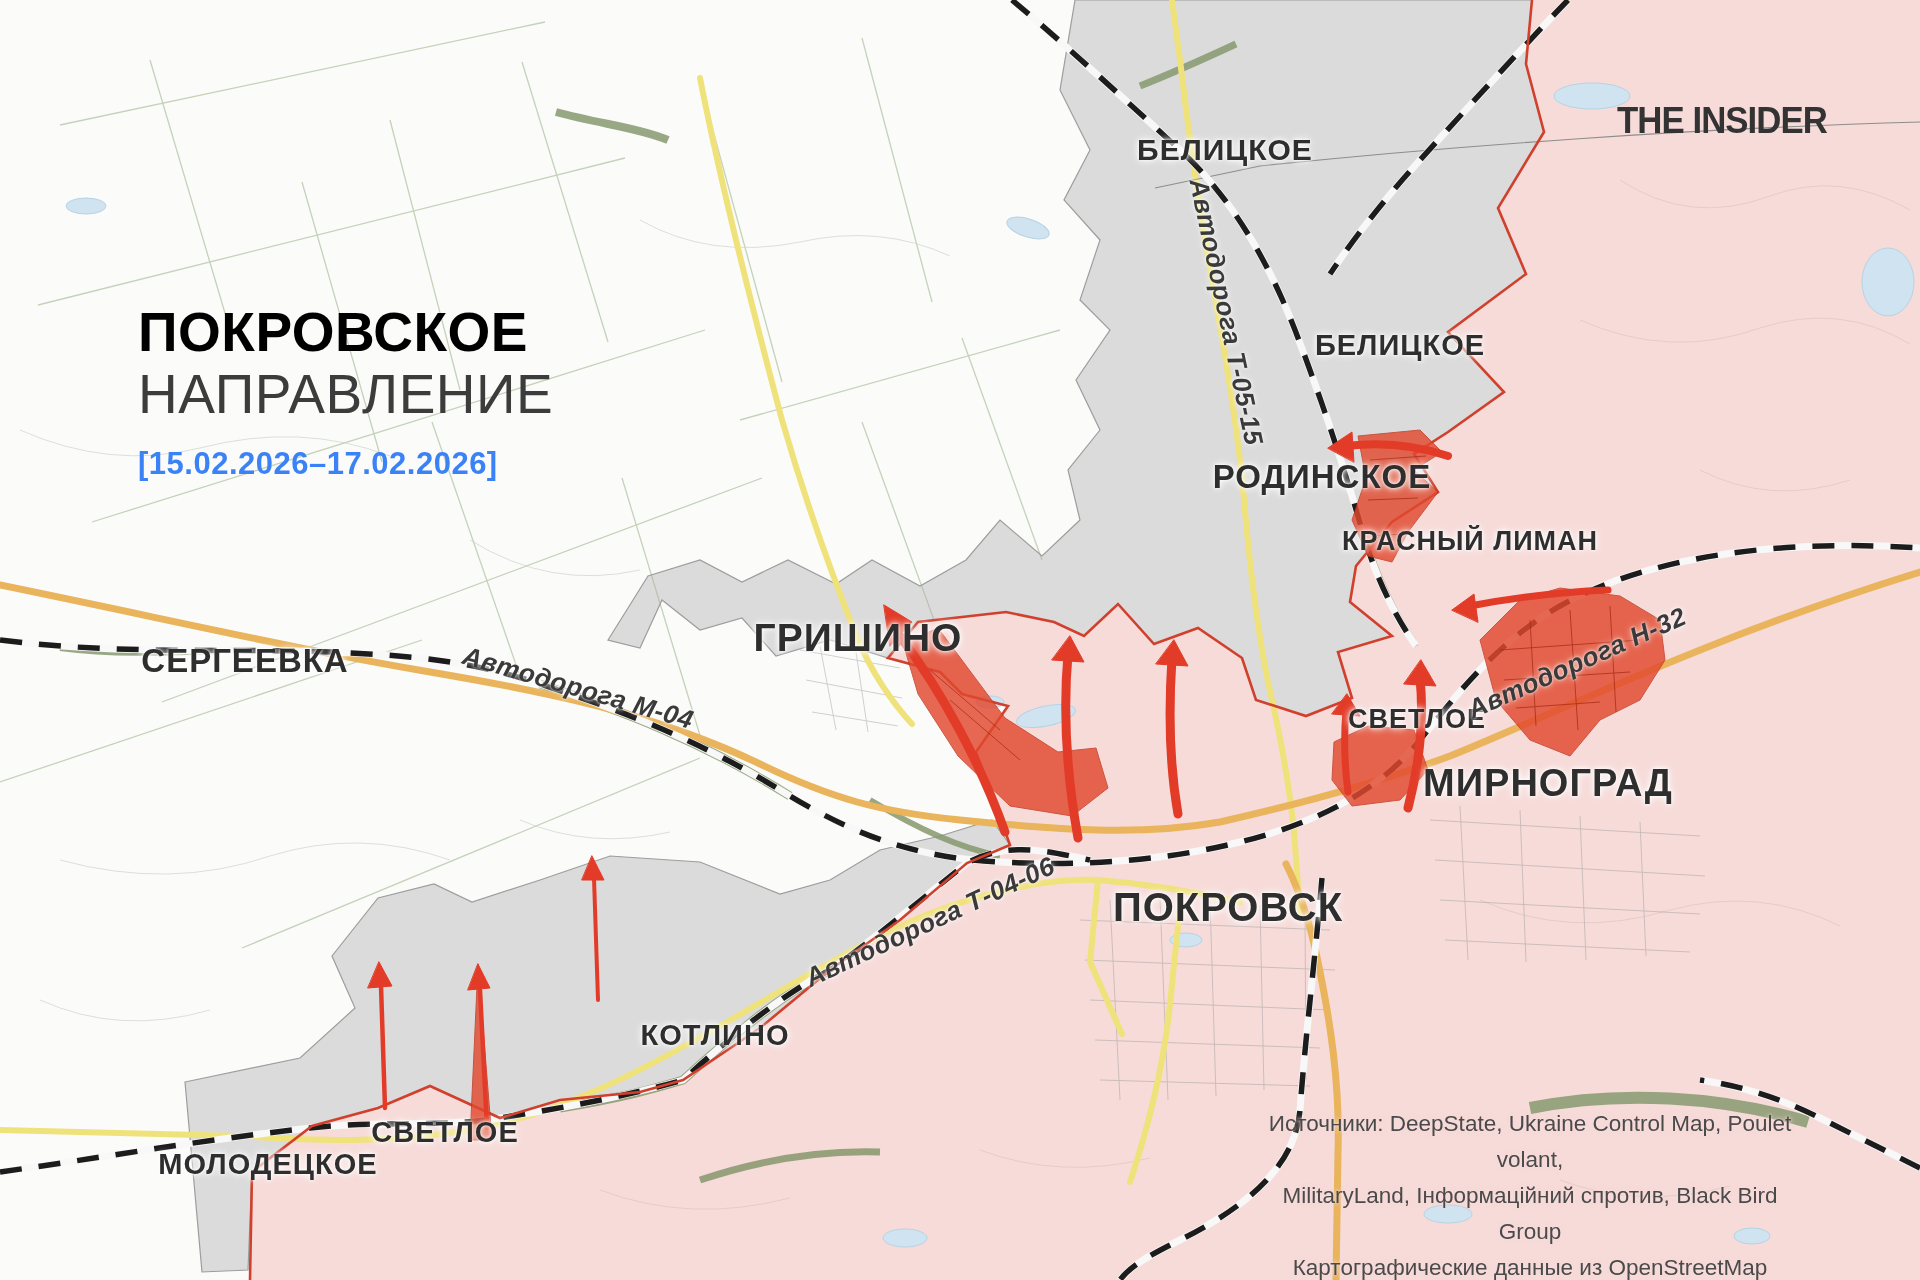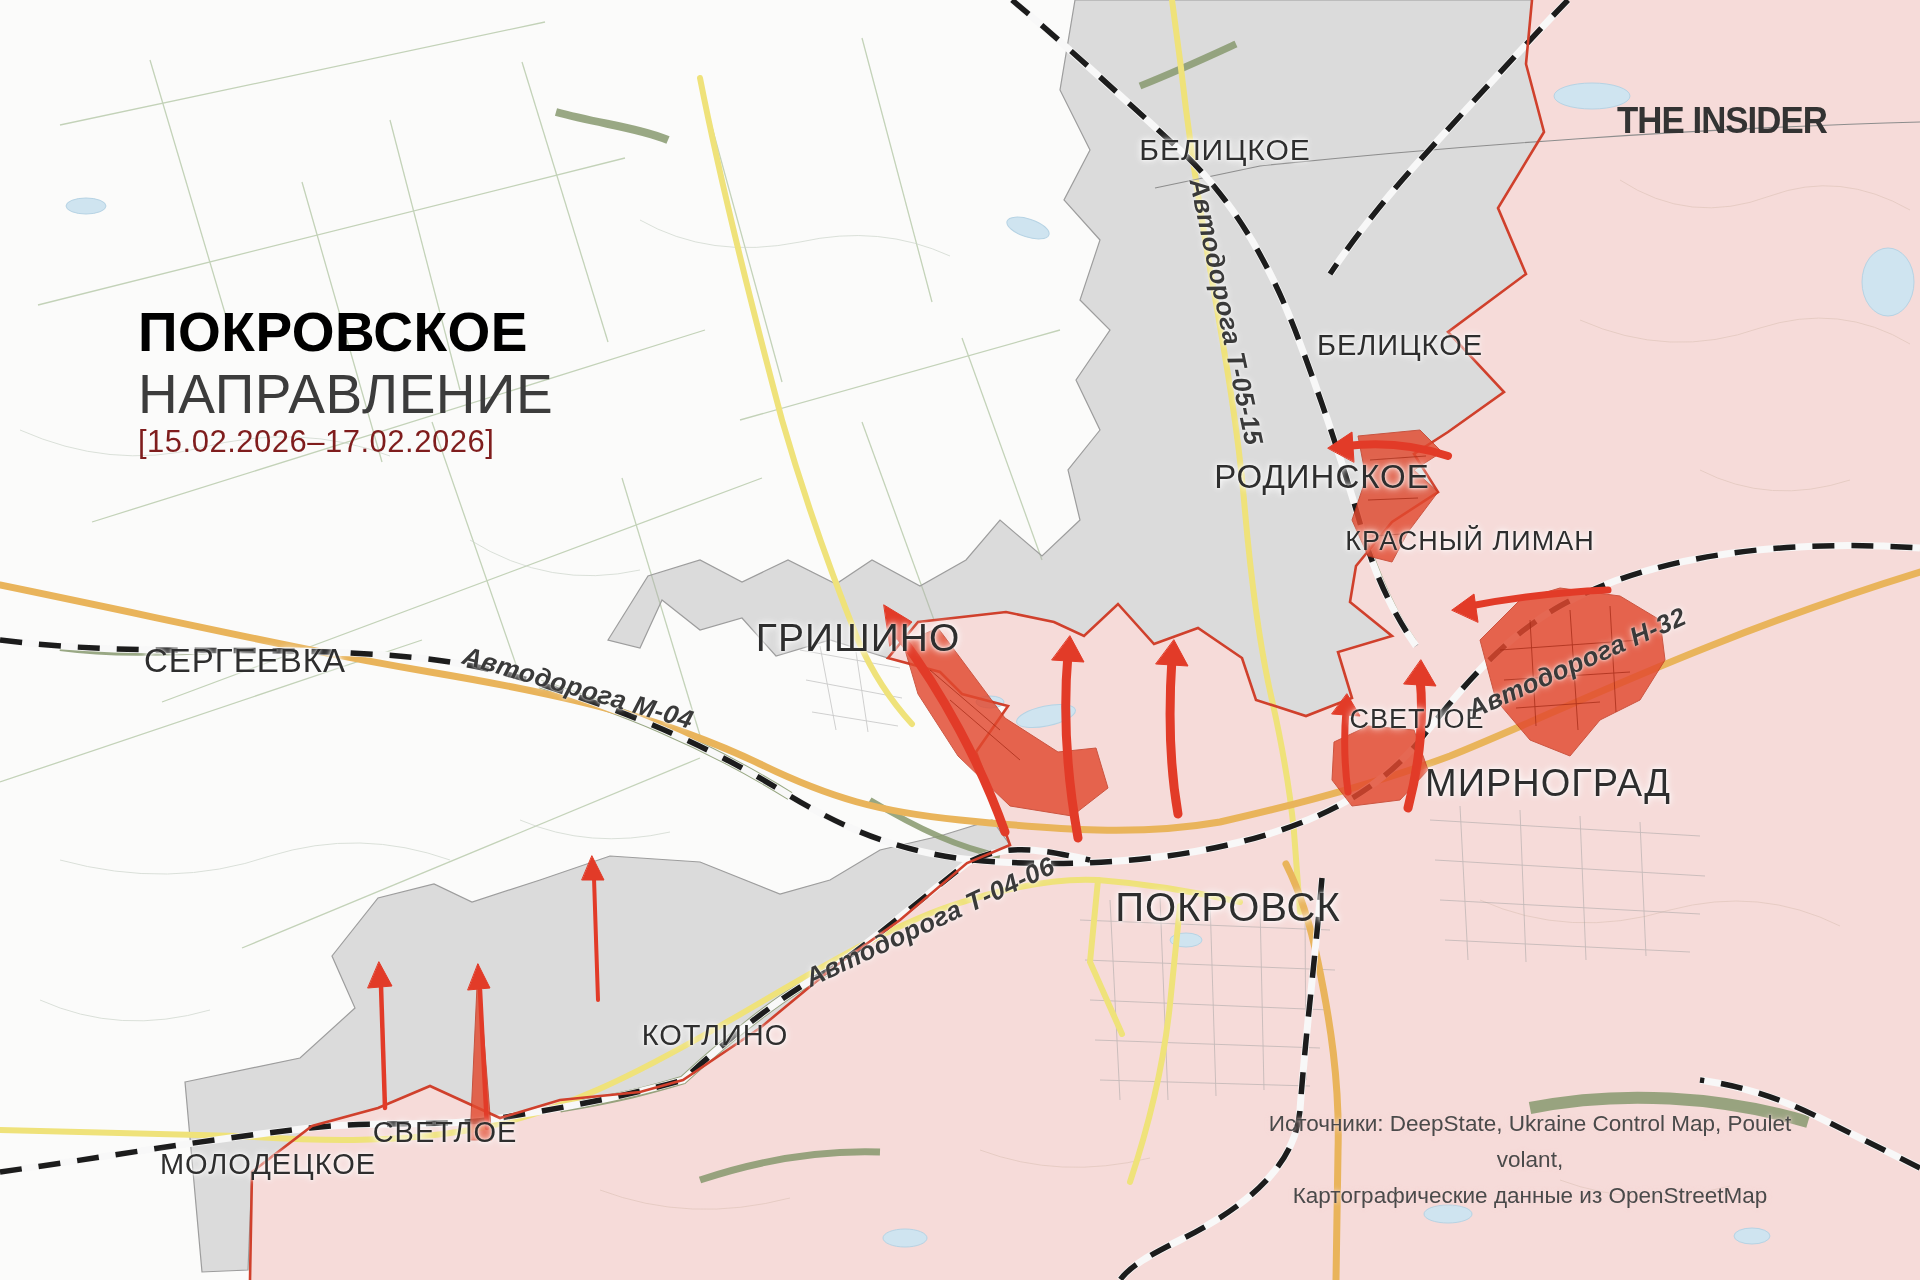--- a/index.html
+++ b/index.html
@@ -2,29 +2,29 @@
 <html><head>
 <meta charset="utf-8">
 <style>
   html,body{margin:0;padding:0;background:#e9e9e9;}
   #stage{
     position:relative;width:1920px;height:1280px;overflow:hidden;
     background:#fbfbfa;font-family:"Liberation Sans",sans-serif;
   }
   #mapsvg{position:absolute;left:0;top:0;width:1920px;height:1280px;}
   .lbl{position:absolute;transform:translate(-50%,-50%);white-space:nowrap;
-       color:#2e2e2e;font-weight:normal;letter-spacing:1px;
+       color:#2e2e2e;font-weight:bold;letter-spacing:1px;
        text-shadow:0 0 3px rgba(255,255,255,.95),0 0 6px rgba(255,255,255,.85),0 0 10px rgba(255,255,255,.7);text-align:center;}
   .road-lbl{position:absolute;white-space:nowrap;color:#3a3a3a;
        font-style:italic;font-weight:bold;letter-spacing:.5px;
        text-shadow:0 0 3px rgba(255,255,255,.9),0 0 7px rgba(255,255,255,.8);}
   #title-block{position:absolute;left:138px;top:302px;line-height:1.12;}
   #title-line1{font-size:55px;font-weight:bold;color:#000000;letter-spacing:.5px;}
   #title-line2{font-size:55px;font-weight:normal;color:#3c3c3c;letter-spacing:.5px;}
-  #title-dates{font-size:31px;font-weight:400;color:#7f1d1d;margin-top:0;letter-spacing:.5px;}
+  #title-dates{font-size:31px;font-weight:700;color:#3b82f6;margin-top:22px;letter-spacing:.5px;}
   #logo{position:absolute;left:1617px;top:100px;font-size:37px;font-weight:bold;
         color:#333;letter-spacing:-1px;transform:scaleX(.94);transform-origin:left;}
   #sources{position:absolute;left:1250px;top:1106px;width:560px;text-align:center;
         font-size:22.5px;color:#4a4a4a;line-height:1.6;
         text-shadow:0 0 3px rgba(248,220,218,.9),0 0 6px rgba(248,220,218,.9);}
 </style>
 </head>
 <body>
 
 <div id="stage">
@@ -236,16 +236,17 @@
 <div class="lbl" style="left:268px;top:1164px;font-size:29px;">МОЛОДЕЦКОЕ</div>
 <div class="lbl" style="left:445px;top:1132px;font-size:29px;">СВЕТЛОЕ</div>
 
 <div class="road-lbl" style="left:1226px;top:312px;font-size:26px;transform:translate(-50%,-50%) rotate(78deg);">Автодорога Т-05-15</div>
 <div class="road-lbl" style="left:578px;top:688px;font-size:26px;transform:translate(-50%,-50%) rotate(16deg);">Автодорога М-04</div>
 <div class="road-lbl" style="left:1577px;top:663px;font-size:26px;transform:translate(-50%,-50%) rotate(-24deg);">Автодорога Н-32</div>
 <div class="road-lbl" style="left:930px;top:922px;font-size:26px;transform:translate(-50%,-50%) rotate(-25deg);">Автодорога Т-04-06</div>
 
 <div id="sources">
   <div>Источники: DeepState, Ukraine Control Map, Poulet volant,</div>
+  <div>MilitaryLand, Інформаційний спротив, Black Bird Group</div>
   <div>Картографические данные из OpenStreetMap</div>
 </div>
 
 </div>
 
 </body></html>

